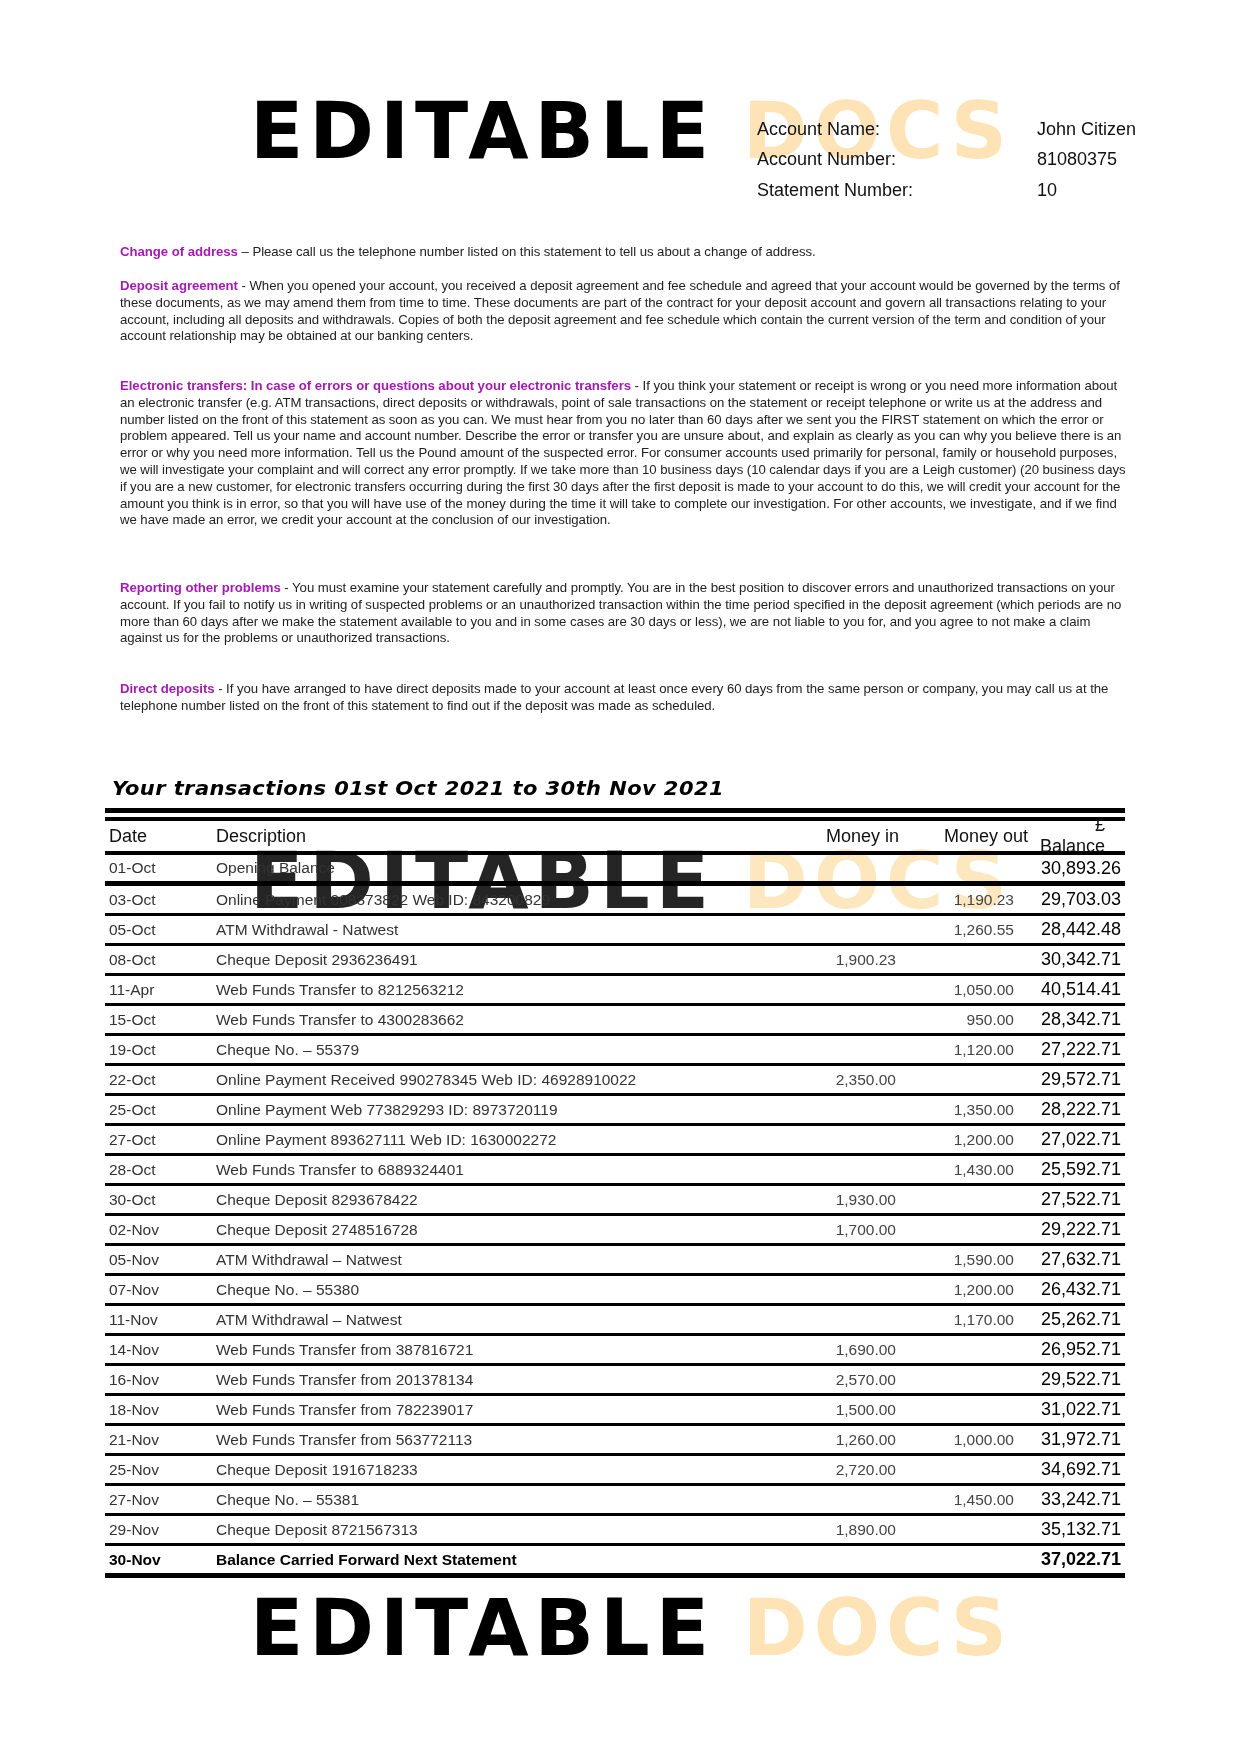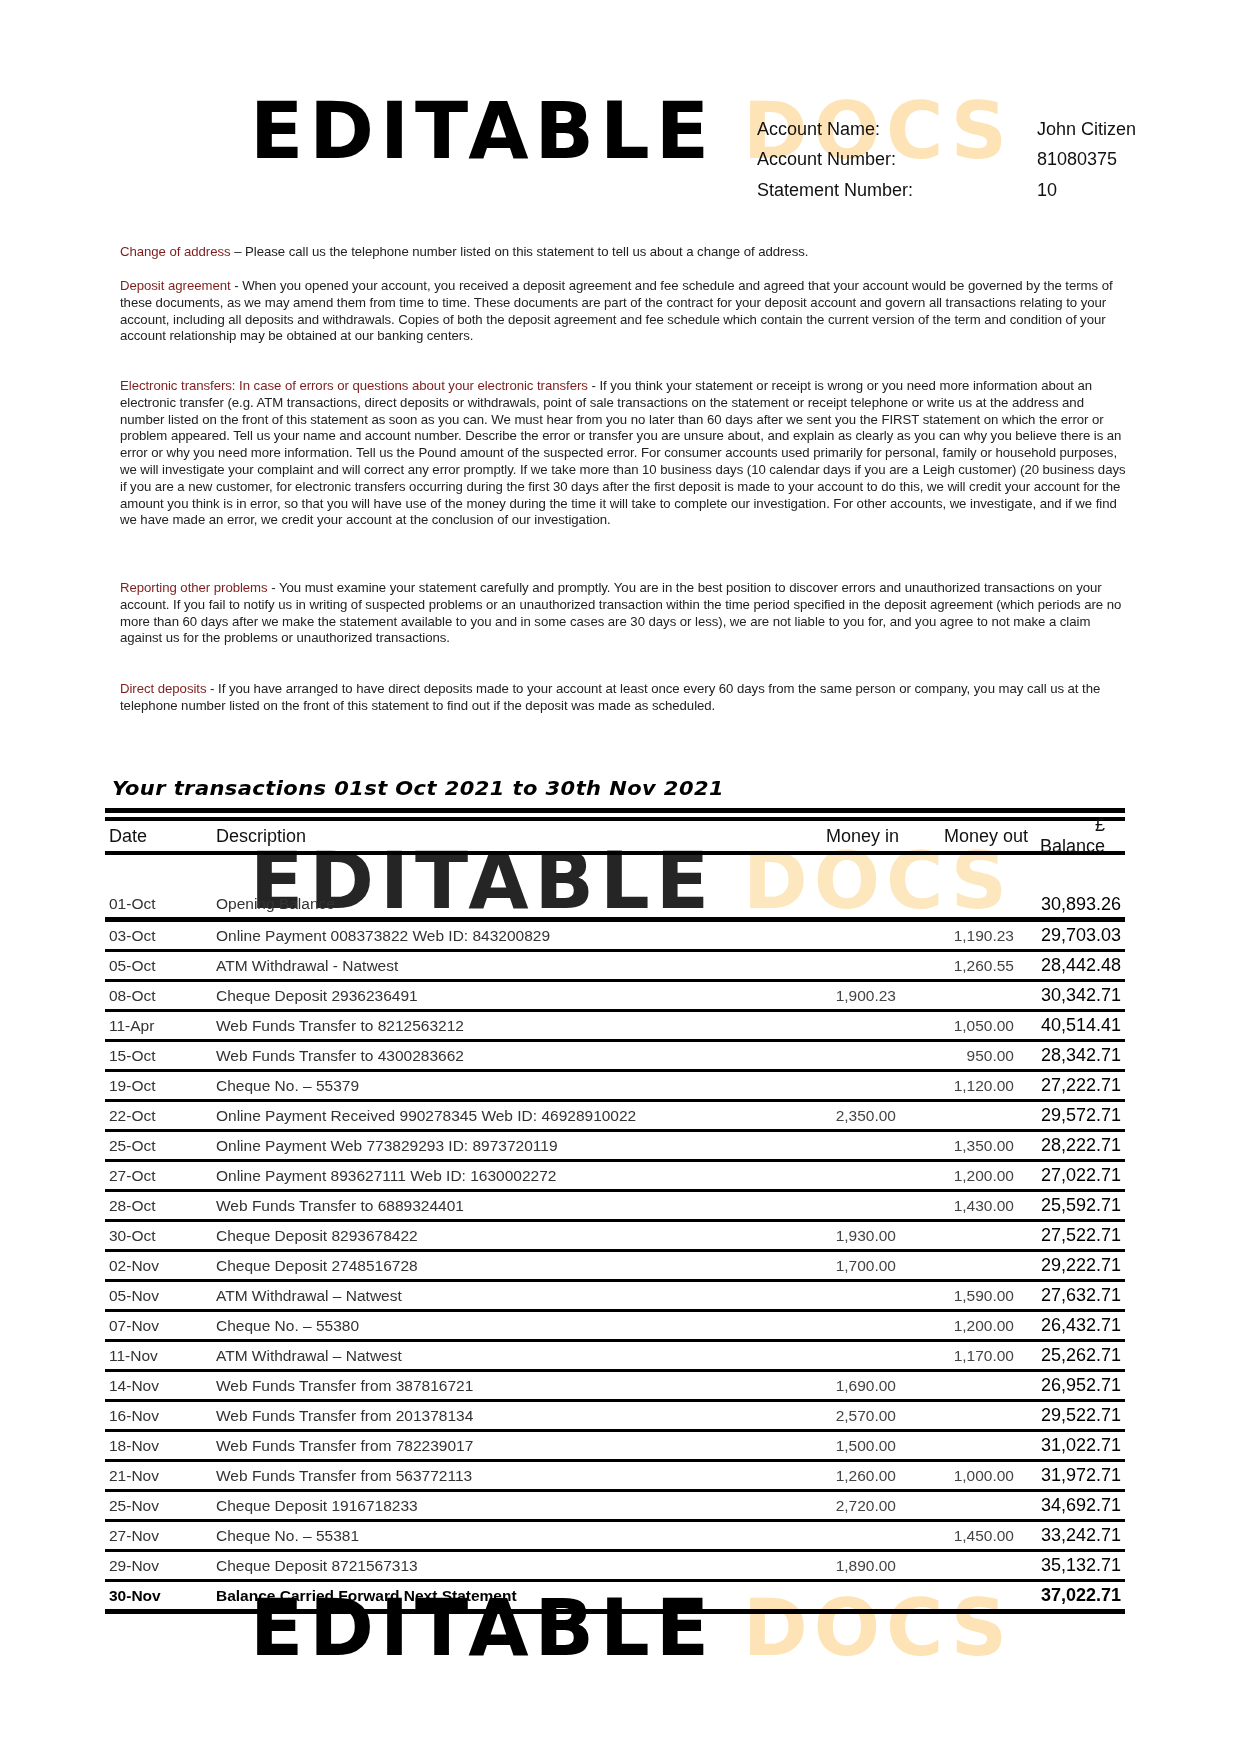--- a/index.html
+++ b/index.html
@@ -15,37 +15,37 @@
 
   
   .acct { position: absolute; left: 757px; top: 114px; z-index: 2; font-size: 18px; color: #111; }
   .acct-row { display: flex; height: 30.5px; align-items: center; gap: 32px; }
   .acct-label { width: 248px; }
   .acct-value { }
 
   
   .notices { position: absolute; left: 120px; top: 244px; width: 1010px; font-size: 13.2px; line-height: 16.8px; color: #222; letter-spacing: -0.05px; z-index: 2; }
   .notice { margin: 0; }
-  .notice b { color: #7f1d1d; font-weight: normal; }
+  .notice b { color: #a21caf; font-weight: bold; }
   .n-change { position: absolute; top: 0; }
   .n-deposit { position: absolute; top: 34px; }
   .n-electronic { position: absolute; top: 134px; }
   .n-reporting { position: absolute; top: 336px; }
   .n-direct { position: absolute; top: 437px; }
 
   
   .tx-title { position: absolute; left: 112px; top: 776px; font-family: "DejaVu Sans", sans-serif; font-weight: bold; font-style: italic; font-size: 20px; letter-spacing: 0.4px; color: #000; z-index: 2; transform: scaleX(1.05); transform-origin: left; }
 
   
   .tx-table { position: absolute; left: 105px; top: 808px; width: 1020px; z-index: 2; }
   .rule-top1 { height: 5px; background: #000; }
   .rule-top2 { height: 4px; background: #000; margin-top: 4px; }
   .tx-head { display: flex; height: 30px; align-items: center; font-size: 18px; color: #111; border-bottom: 4px solid #000; }
   .tx-row { display: flex; height: 27px; align-items: center; font-size: 15.5px; color: #333; border-bottom: 3px solid #000; }
-  .tx-row.first { border-bottom-width: 5px; height: 26px; margin-top: 36px; }
+  .tx-row.first { border-bottom-width: 5px; height: 26px; }
   .tx-row.final { font-weight: bold; color: #000; border-bottom: 5px solid #000; height: 27px; }
   .c-date { width: 107px; padding-left: 4px; }
   .c-desc { width: 560px; }
   .c-in { width: 120px; text-align: right; }
   .c-out { width: 118px; text-align: right; }
   .c-bal { flex: 1; text-align: right; padding-right: 4px; }
   .tx-head .c-in, .tx-head .c-out, .tx-head .c-bal { text-align: right; }
   .tx-head .c-in { width: 123px; }
   .tx-head .c-out { width: 129px; }
   .tx-head .c-bal { padding-right: 20px; }

